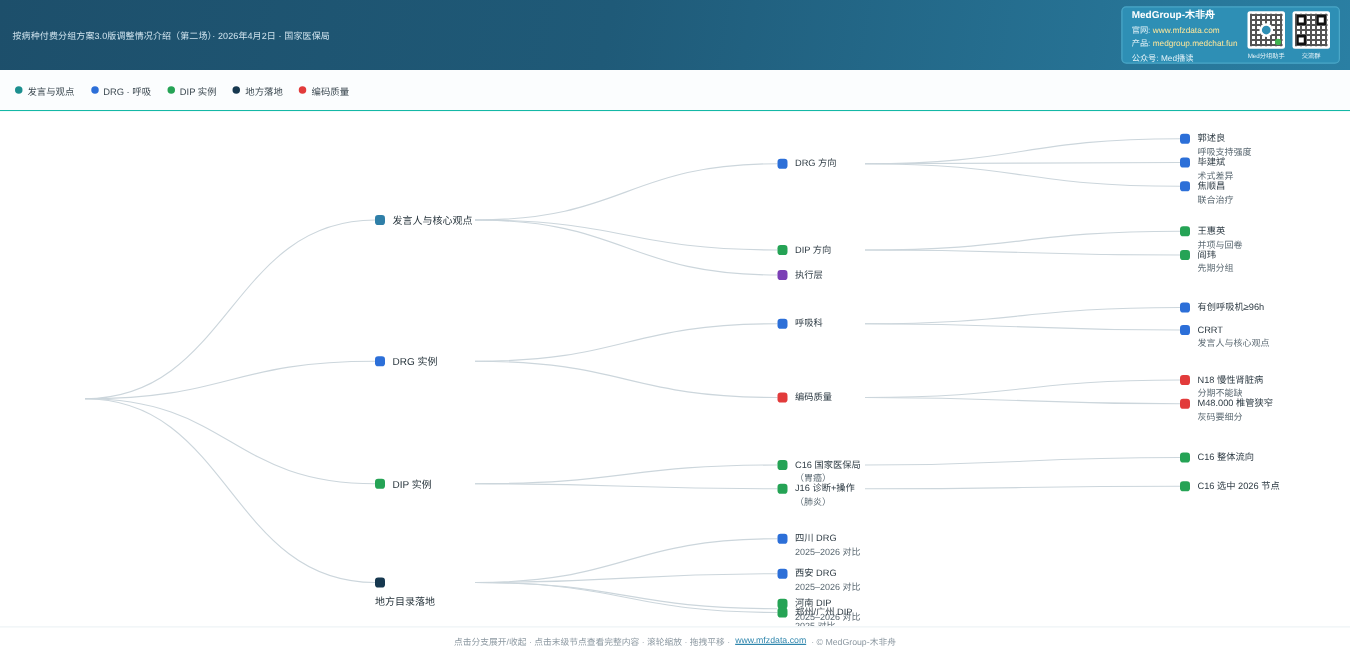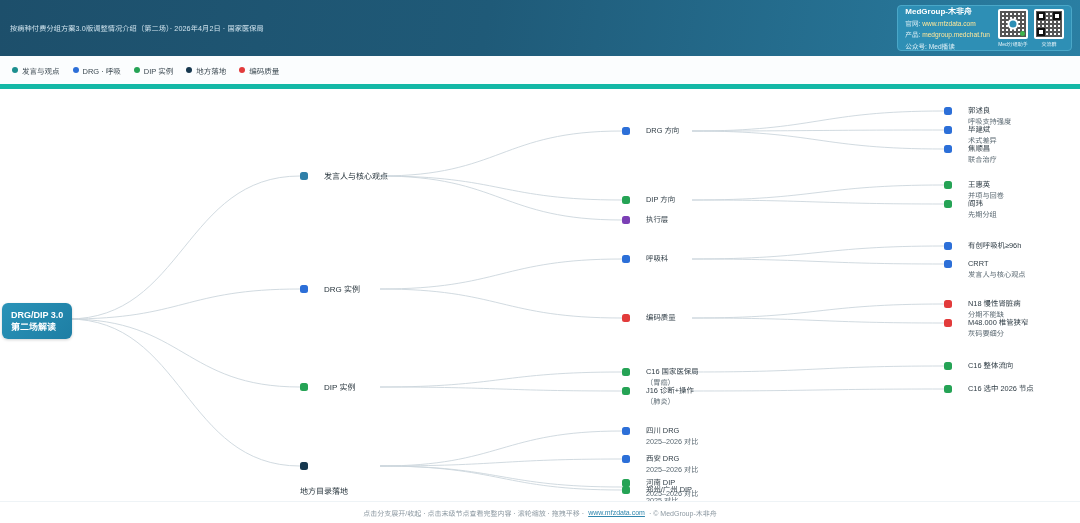--- a/index.html
+++ b/index.html
@@ -49,39 +49,39 @@
     position: absolute; left: 50%; top: 50%; transform: translate(-50%,-50%);
     width: 11px; height: 11px; border-radius: 50%; background: #2e8fb5;
     border: 2px solid #fff;
   }
   .qr-dot { position: absolute; right: 3px; bottom: 3px; width: 5px; height: 5px; border-radius: 50%; background: #3fb34f; }
   .qr-eye { position: absolute; width: 8px; height: 8px; border: 2px solid #111; background:#fff; }
 
   
   .toolbar {
     position: absolute; top: 56px; left: 0; width: 1080px; height: 33px;
-    background: #fbfdfe; border-bottom: 5px solid #14b8a6;
+    background: #fbfdfe; border-bottom: 1px solid #14b8a6;
     display: flex; align-items: center; justify-content: space-between;
     padding: 0 14px 0 12px;
   }
   .legend { display: flex; align-items: center; gap: 13px; }
   .legend-item { display: flex; align-items: center; gap: 4px; }
   .legend-dot { width: 6px; height: 6px; border-radius: 50%; display: inline-block; }
   .legend-label { font-size: 7.5px; color: #3d4a52; }
   .tool-btns { display: flex; gap: 7px; }
   .tbtn {
     font-size: 7.5px; color: #44545e; background: #ffffff;
     border: 1px solid #d3dfe6; border-radius: 3px; padding: 3.5px 8px; cursor: pointer;
   }
 
   
   .canvas { position: absolute; top: 89px; left: 0; width: 1080px; height: 412px; background: #fff; }
   .links { position: absolute; inset: 0; width: 1080px; height: 412px; }
 
-  .node { position: absolute; display: flex; align-items: flex-start; gap: 16px; }
+  .node { position: absolute; display: flex; align-items: flex-start; gap: 6px; }
   .bullet {
     width: 8px; height: 8px; border-radius: 2.5px; flex: 0 0 auto; margin-top: 1px;
   }
   .node-text { display: flex; flex-direction: column; gap: 0px; }
   .node-label { font-size: 7.4px; color: #2f3c45; line-height: 1.45; white-space: nowrap; }
   .node-sub { font-size: 7.2px; color: #5c6a73; line-height: 1.45; white-space: nowrap; }
 
   .root {
     position: absolute; left: 2px; top: 214px;
     background: linear-gradient(135deg, #2a93b8 0%, #1e7ea4 100%);
@@ -198,24 +198,20 @@
         <path d="M692,111 C818,111 818,96 944,96" fill="none" stroke="#ccd6dc" stroke-width="0.9"></path>
         <path d="M692,111 C818,111 818,115 944,115" fill="none" stroke="#ccd6dc" stroke-width="0.9"></path>
         <path d="M692,170 C818,170 818,157 944,157" fill="none" stroke="#ccd6dc" stroke-width="0.9"></path>
         <path d="M692,170 C818,170 818,175 944,175" fill="none" stroke="#ccd6dc" stroke-width="0.9"></path>
         <path d="M692,229 C818,229 818,215 944,215" fill="none" stroke="#ccd6dc" stroke-width="0.9"></path>
         <path d="M692,229 C818,229 818,234 944,234" fill="none" stroke="#ccd6dc" stroke-width="0.9"></path>
         <path d="M692,283 C818,283 818,277 944,277" fill="none" stroke="#ccd6dc" stroke-width="0.9"></path>
         <path d="M692,302 C818,302 818,300 944,300" fill="none" stroke="#ccd6dc" stroke-width="0.9"></path>
       </svg>
 
-    <div class="root">
-      <div class="root-l1">DRG/DIP 3.0</div>
-      <div class="root-l2">第二场解读</div>
-    </div>
 
     <div id="nodes-layer">
         <div class="node l1" style="left: 300px; top: 82px;">
           <span class="bullet" style="background: rgb(47, 127, 168);"></span>
           <div class="node-text">
             <div class="node-label">发言人与核心观点</div>
           </div>
         </div>
         <div class="node l1" style="left: 300px; top: 195px;">
           <span class="bullet" style="background: rgb(44, 111, 216);"></span>

